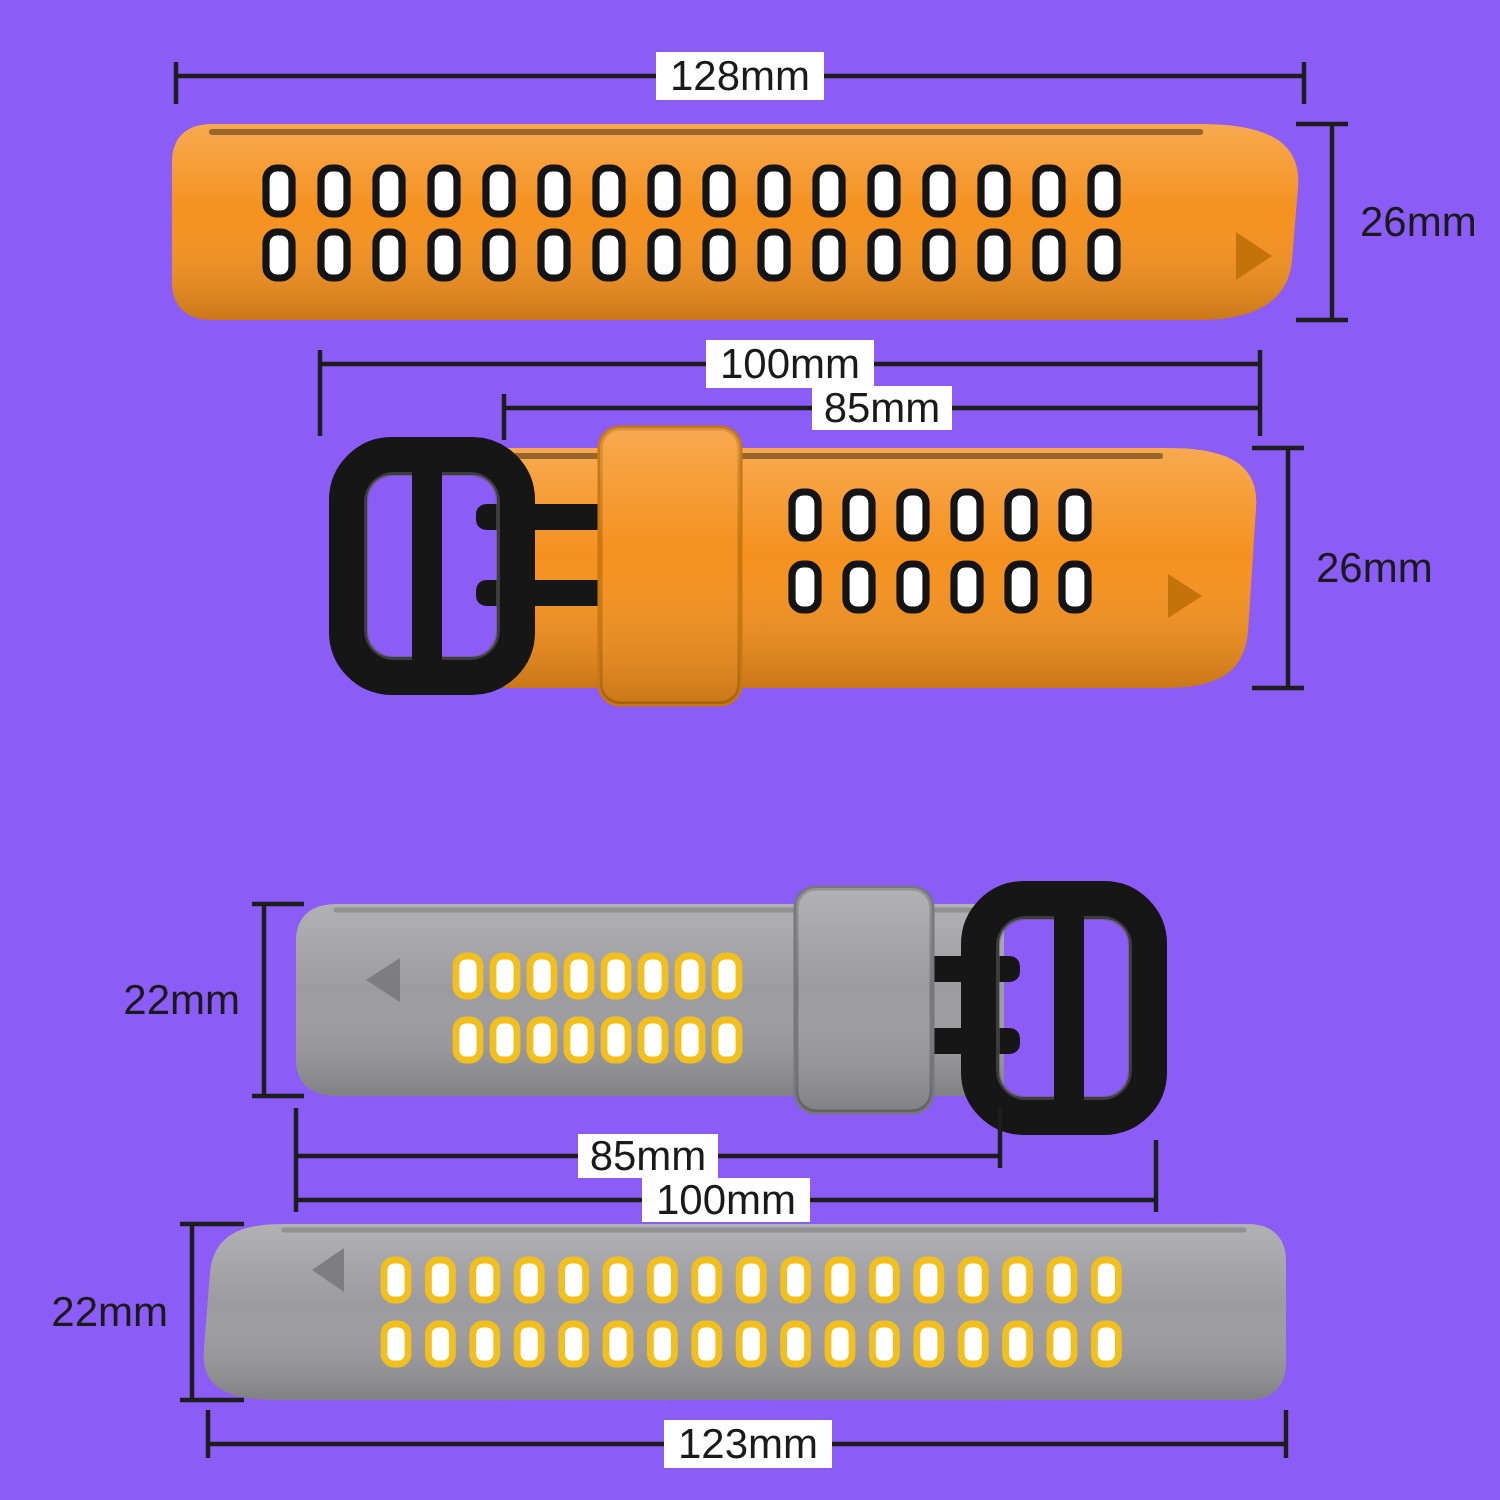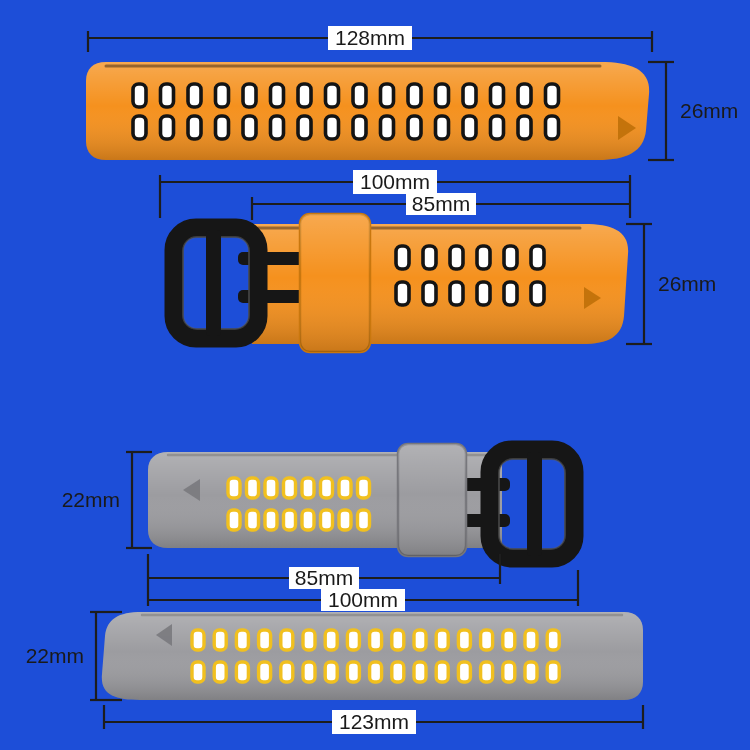--- a/index.html
+++ b/index.html
@@ -1,16 +1,16 @@
 <!DOCTYPE html>
 <html><head>
 <meta charset="utf-8">
 <style>
   html,body{margin:0;padding:0;background:#ffffff;}
-  .stage{width:750px;height:750px;background:#1d4ed8;position:relative;overflow:hidden;}
+  .stage{width:750px;height:750px;background:#8b5cf6;position:relative;overflow:hidden;}
   svg{display:block;}
   .dim-line{stroke:#1d1d1d;stroke-width:2.2;fill:none;}
   .dim-label{font-family:"Liberation Sans","DejaVu Sans",sans-serif;font-size:21px;fill:#1a1a1a;}
   .label-bg{fill:#ffffff;}
   .frame-inner{fill:none;stroke:#5e5e5e;stroke-width:2;opacity:.55;}
   .top-edge{fill:none;stroke:#241708;stroke-width:3;opacity:.45;stroke-linecap:round;}
   .top-edge-gray{fill:none;stroke:#4c4a42;stroke-width:2.5;opacity:.3;stroke-linecap:round;}
 </style>
 </head>
 <body>

